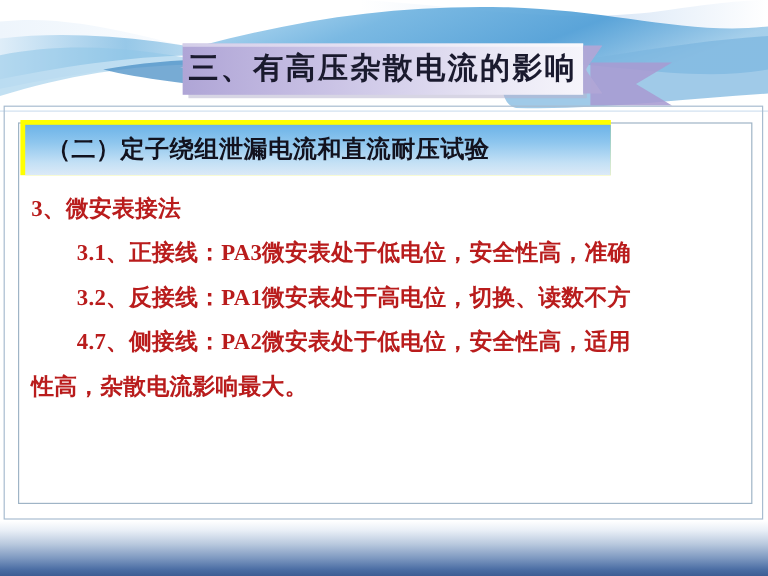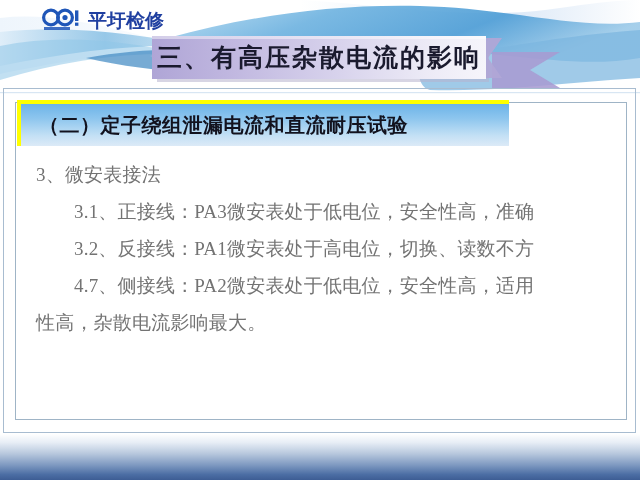--- a/index.html
+++ b/index.html
@@ -153,27 +153,27 @@
     font-size: 20px;
     color: #12121e;
     letter-spacing: 0.5px;
     white-space: nowrap;
     line-height: 1;
   }
 
   
   .body-text {
     position: absolute;
-    left: 36px;
+    left: 26px;
     top: 156px;
     width: 596px;
     z-index: 4;
     font-family: "Liberation Serif", "DejaVu Serif", serif;
-    font-weight: normal;
-    color: #737373;
+    font-weight: bold;
+    color: #b91c1c;
   }
   .line {
     font-size: 19px;
     line-height: 37px;
     height: 37px;
     white-space: nowrap;
     letter-spacing: 0.2px;
   }
   .line.indent {
     padding-left: 38px;
@@ -255,33 +255,20 @@
       <path d="M356,86 L500,86 L500,48 L640,48 L640,96 L356,96 Z" fill="none"></path>
 
       <path d="M420,58 C490,52 552,36 640,30 L640,78 C570,82 500,92 430,90
                C420,88 416,74 420,58 Z" fill="#7cb6df" opacity="0.72"></path>
 
       <path d="M492,52 L560,52 L530,70 L560,88 L492,88 Z" fill="#a79bd2" opacity="0.88"></path>
 
       <rect x="0" y="92" width="640" height="1.2" fill="#c7dcee" opacity="0.7"></rect>
     </svg>
 
-    <div class="logo">
-      <span class="logo-mark">
-        <svg width="42" height="24" viewBox="0 0 42 24">
-          <circle cx="9" cy="9.5" r="7.4" fill="none" stroke="#1f56b8" stroke-width="3.2"></circle>
-          <circle cx="23" cy="9.5" r="7.4" fill="none" stroke="#1f56b8" stroke-width="3.2"></circle>
-          <circle cx="23" cy="9.5" r="2.6" fill="#1f56b8"></circle>
-          <rect x="33" y="2.4" width="3.4" height="10.6" fill="#1f56b8"></rect>
-          <rect x="33" y="14.6" width="3.4" height="3.2" fill="#1f56b8"></rect>
-          <rect x="2" y="19" width="26" height="3" fill="#1f56b8" opacity="0.85"></rect>
-        </svg>
-      </span>
-      <span class="logo-text">平圩检修</span>
-    </div>
 
     <div class="title-banner">
       <svg class="title-banner-svg" viewBox="0 0 350 46" preserveAspectRatio="none">
         <defs>
           <linearGradient id="gBanner" x1="0" y1="0" x2="1" y2="0">
             <stop offset="0%" stop-color="#afa5d6"></stop>
             <stop offset="22%" stop-color="#bfb6df"></stop>
             <stop offset="55%" stop-color="#d7d2ec"></stop>
             <stop offset="82%" stop-color="#eceaf6"></stop>
             <stop offset="100%" stop-color="#f6f5fb"></stop>

